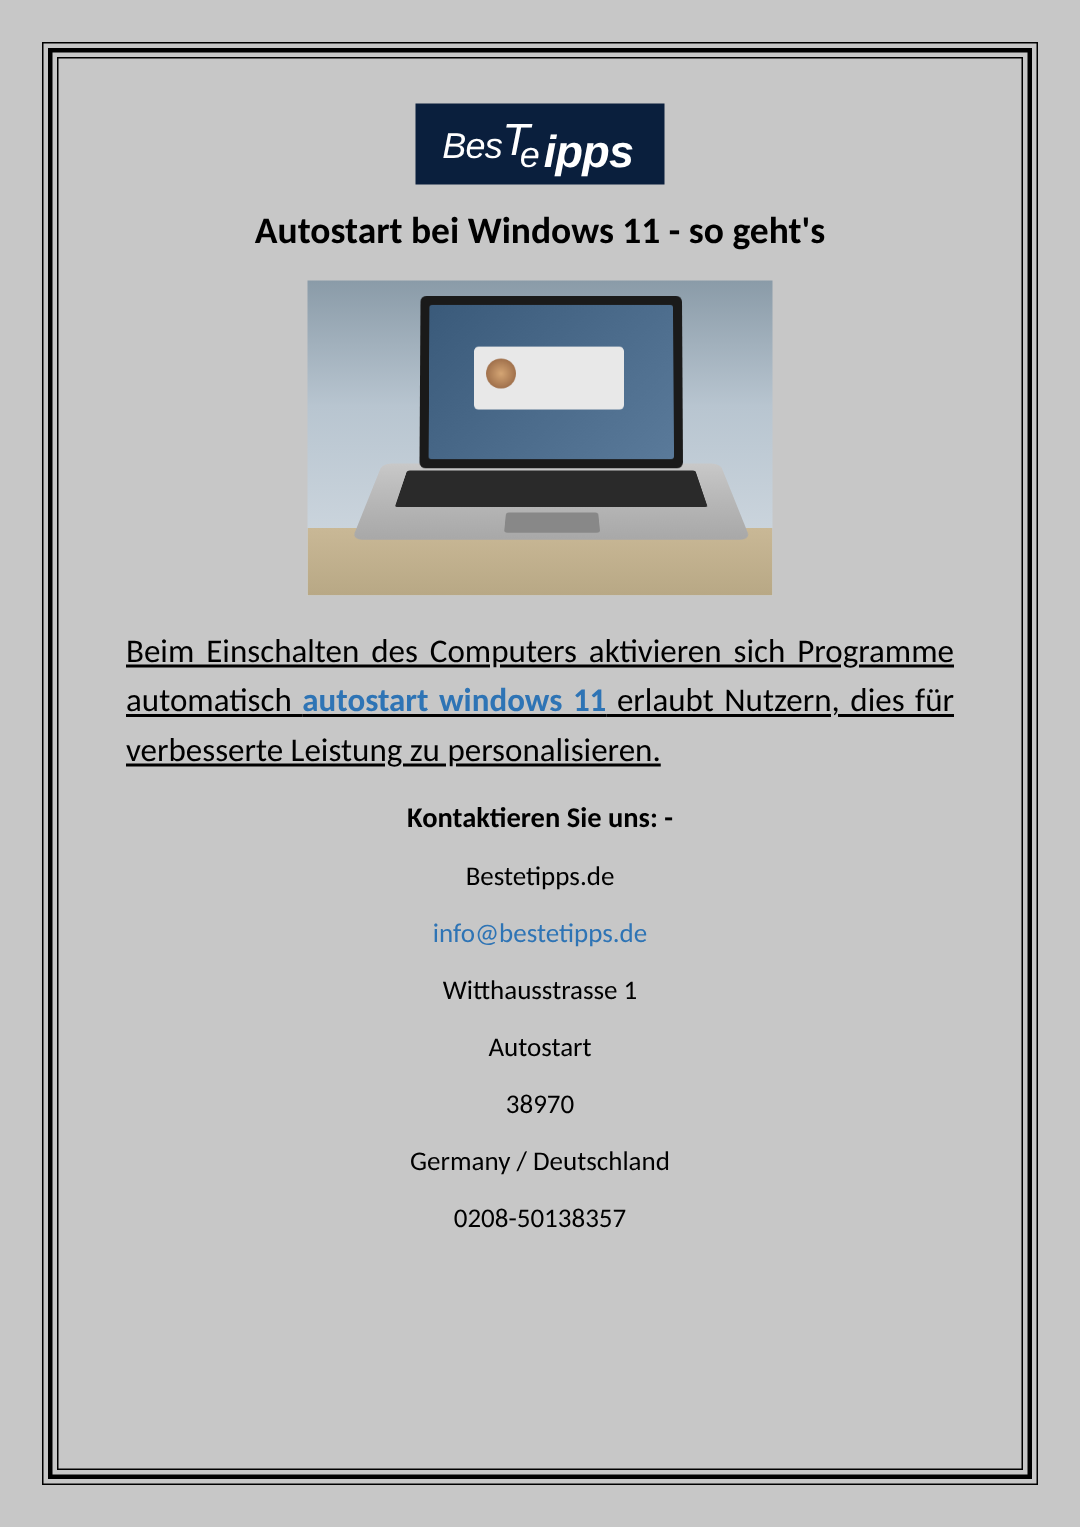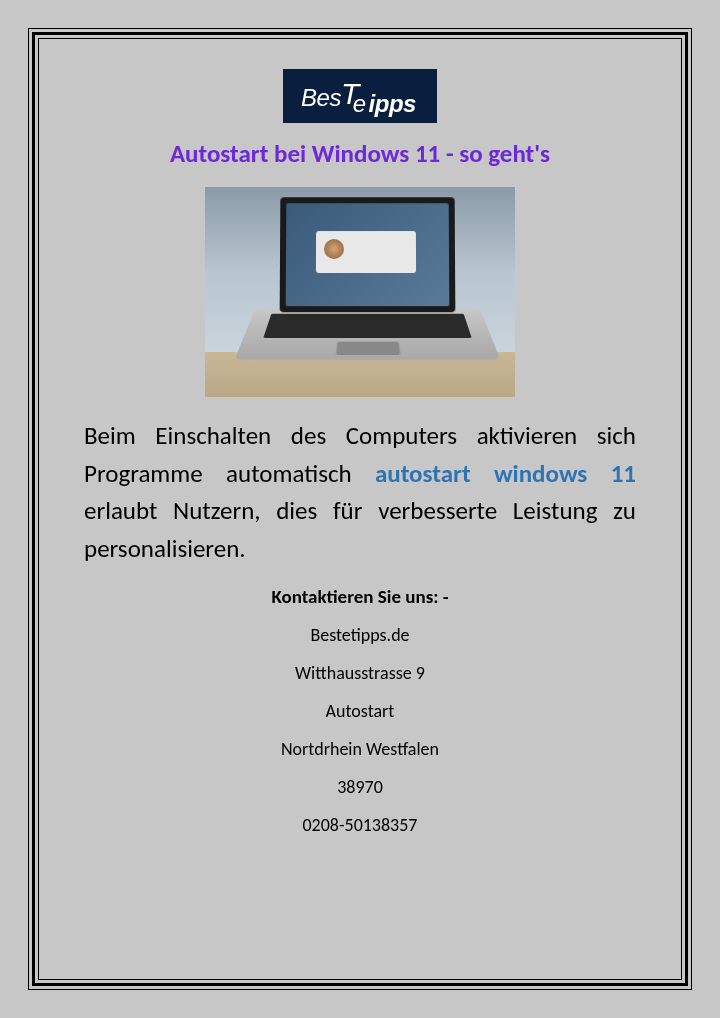--- a/index.html
+++ b/index.html
@@ -54,30 +54,30 @@
       letter-spacing: -0.5px;
     }
     
     .logo-box .part1 {
       font-weight: normal;
       margin-top: 44px;
     }
     
     .logo-box .part2 {
       font-weight: bold;
-      font-size: 24px;
+      font-size: 30px;
       position: relative;
       top: 6px;
       left: -3px;
     }
     
     .title {
       font-size: 25px;
       font-weight: bold;
-      color: #6d28d9;
+      color: #000000;
       text-align: center;
       margin-bottom: 18px;
     }
     
     .laptop-image {
       width: 310px;
       height: 210px;
       background: linear-gradient(to bottom, #8a9ba8 0%, #b8c5d0 40%, #d4dce3 100%);
       position: relative;
       margin-bottom: 20px;
@@ -161,26 +161,27 @@
     .desk-surface {
       position: absolute;
       bottom: 0;
       left: 0;
       right: 0;
       height: 45px;
       background: linear-gradient(to bottom, #c9b896, #b8a885);
     }
     
     .body-text {
-      font-size: 25px;
+      font-size: 22px;
       color: #000;
       text-align: justify;
       line-height: 1.5;
       width: 100%;
       margin-bottom: 18px;
+      text-decoration: underline;
     }
     
     .link {
       color: #2e74b5;
       font-weight: bold;
     }
     
     .contact-heading {
       font-size: 19px;
       font-weight: bold;
@@ -229,27 +230,30 @@
       </div>
 
       <p class="body-text">
         <span>Beim Einschalten des Computers aktivieren sich Programme automatisch </span><a class="link">autostart windows 11</a><span> erlaubt Nutzern, dies für verbesserte Leistung zu personalisieren.</span>
       </p>
 
       <div class="contact-heading">Kontaktieren Sie uns: -</div>
 
       <div class="contact-line">Bestetipps.de</div>
 
-
-      <div class="contact-line">Witthausstrasse 9</div>
+      <div class="contact-line">
+        <a class="email-link">info@bestetipps.de</a>
+      </div>
+
+      <div class="contact-line">Witthausstrasse 1</div>
 
       <div class="contact-line">Autostart</div>
 
-      <div class="contact-line">Nortdrhein Westfalen</div>
 
       <div class="contact-line">38970</div>
 
+      <div class="contact-line">Germany / Deutschland</div>
 
       <div class="contact-line">0208-50138357</div>
 
     </div>
   </div>
 </div>
 
 </body></html>

